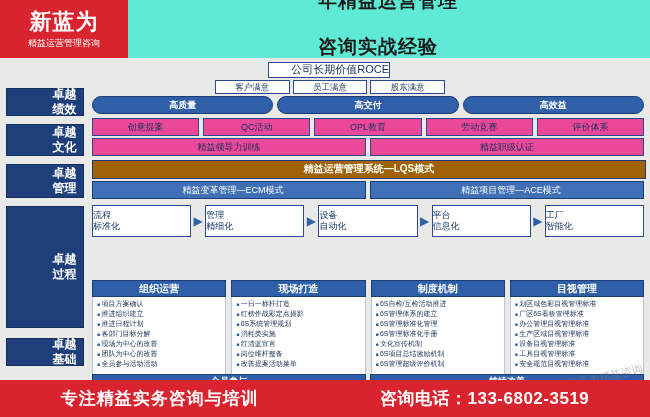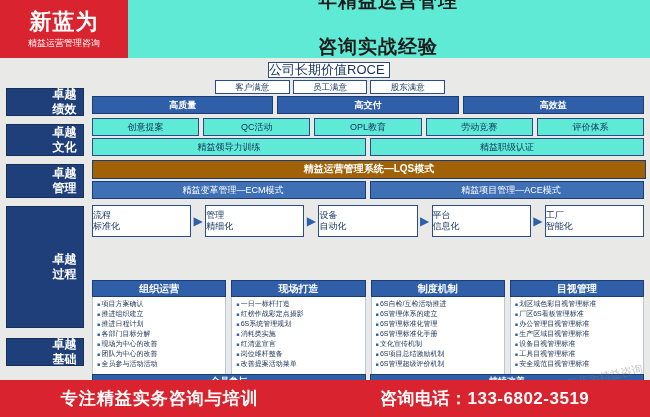--- a/index.html
+++ b/index.html
@@ -64,40 +64,40 @@
     display:flex;align-items:center;justify-content:center;
     flex-direction:column;
     margin-bottom:4px;
   }
   .lbl span{display:block;margin-left:39px;}
 
   
   .roce{
     position:absolute;left:268px;top:4px;width:120px;height:14px;
     background:#ffffff;border:1px solid #2b4a8b;
-    font-size:13px;color:#12315f;text-align:left;line-height:13px;
+    font-size:11px;color:#12315f;text-align:right;line-height:13px;
   }
   .three-top{
     position:absolute;left:215px;top:22px;width:230px;
     display:flex;gap:3px;
   }
   .three-top div{
     flex:1;background:#ffffff;border:1px solid #2b4a8b;
     font-size:8.5px;color:#12315f;text-align:center;line-height:12px;height:12px;
   }
 
   .row{
     position:absolute;left:92px;width:552px;
     display:flex;gap:4px;
   }
   .cell{
     flex:1;text-align:center;font-size:9px;line-height:16px;height:16px;
-    border:1px solid #2b4a8b;background:#5eead4;color:#12315f;
-  }
-  .cell.blue{background:#2f5fa8;color:#fff;border-color:#1b3d73;font-weight:bold;}
+    border:1px solid #2b4a8b;background:#ec4899;color:#12315f;
+  }
+  .cell.blue{background:#2f5fa8;color:#fff;border-color:#1b3d73;font-weight:bold;border-radius:9px;}
   .cell.blue2{background:#3f6fb5;color:#fff;border-color:#1b3d73;padding-left:8px;}
 
   .band{
     position:absolute;left:92px;width:552px;height:17px;
     background:#a16207;color:#fff;border:1px solid #1b3d73;
     font-size:10px;font-weight:bold;text-align:center;line-height:15px;
   }
 
   
   .chain{

